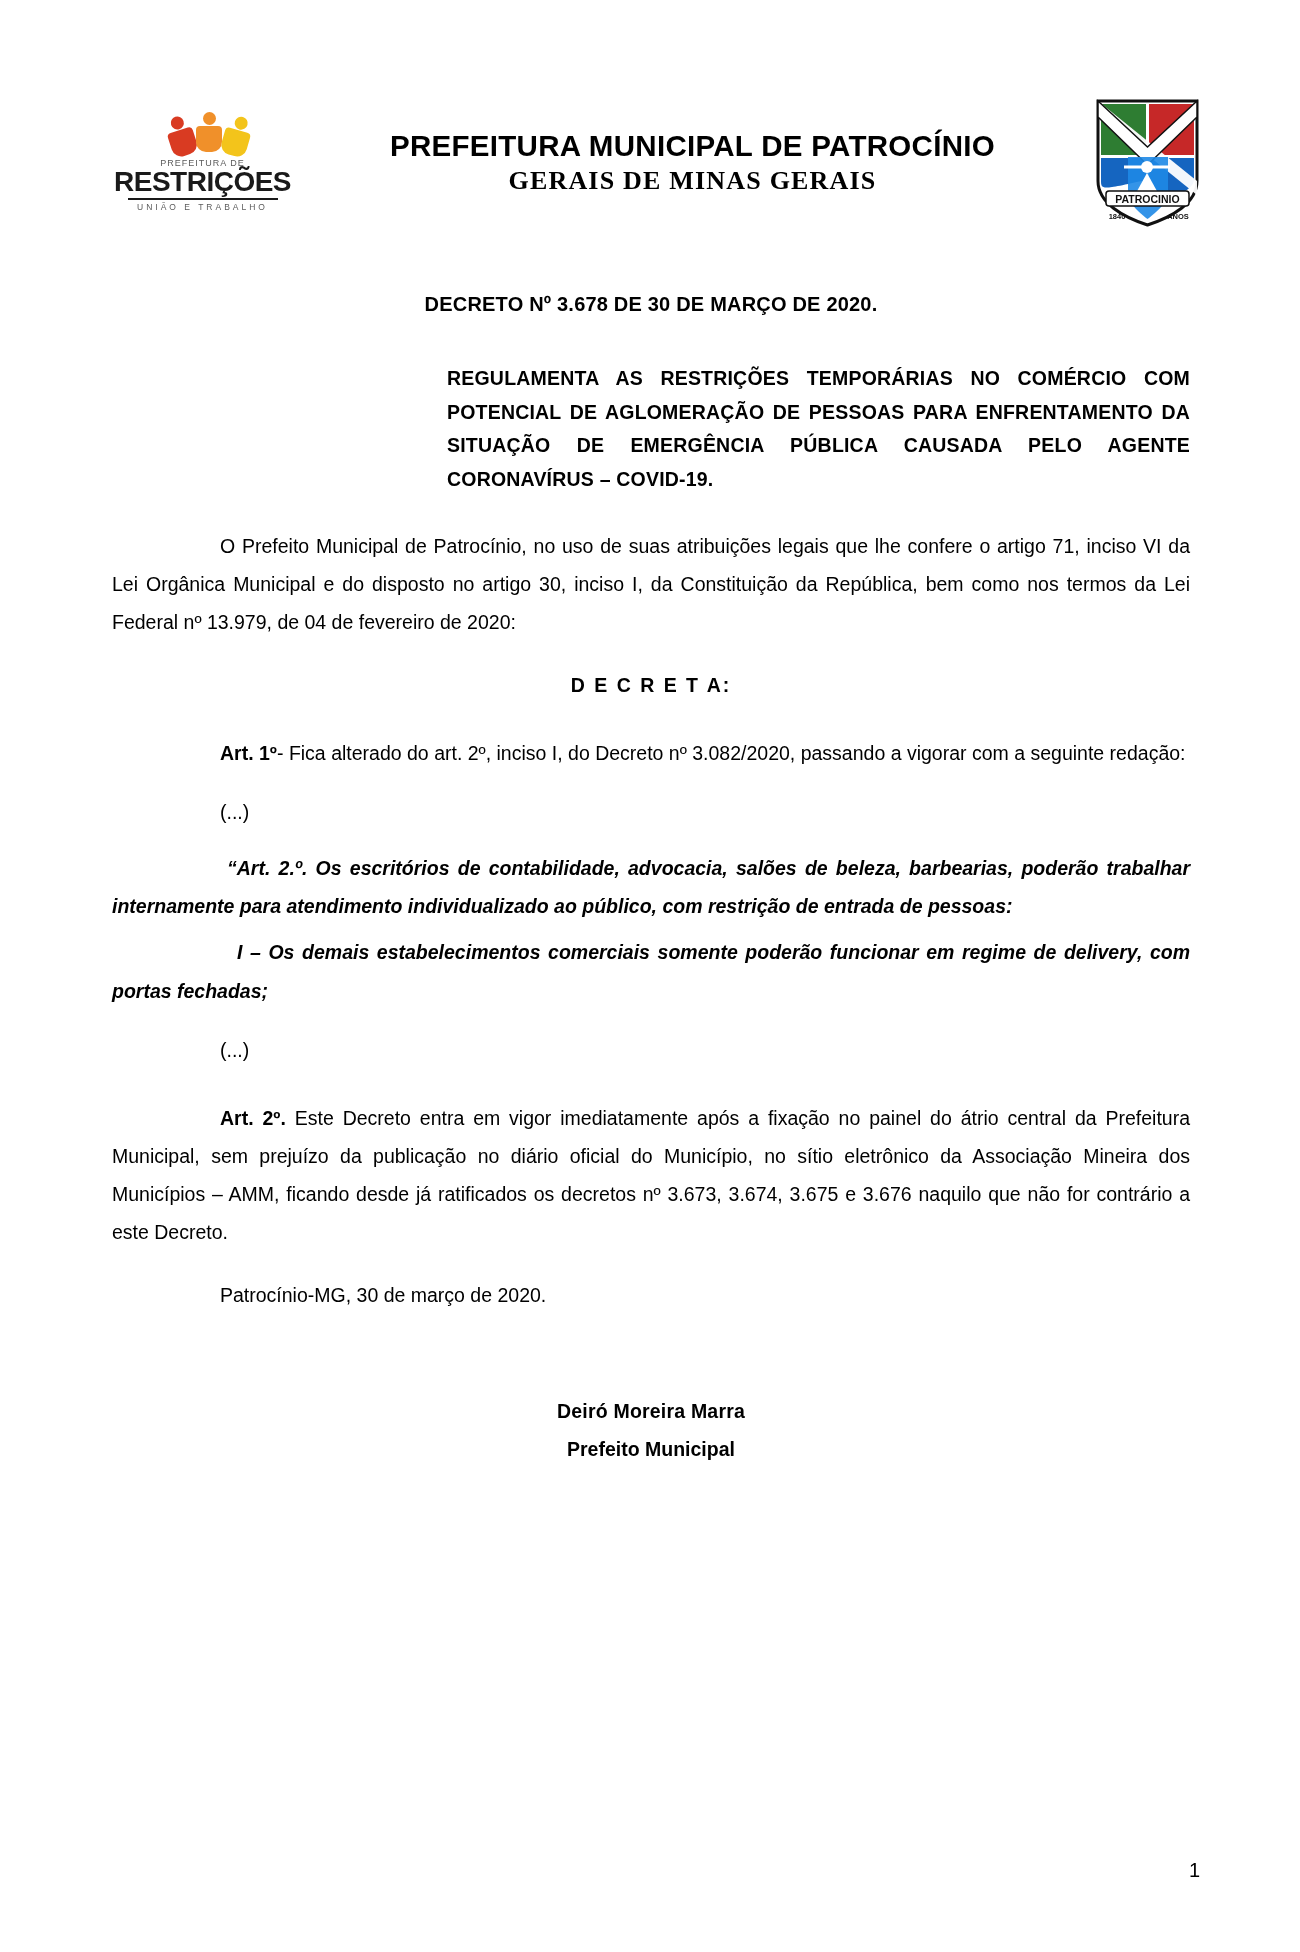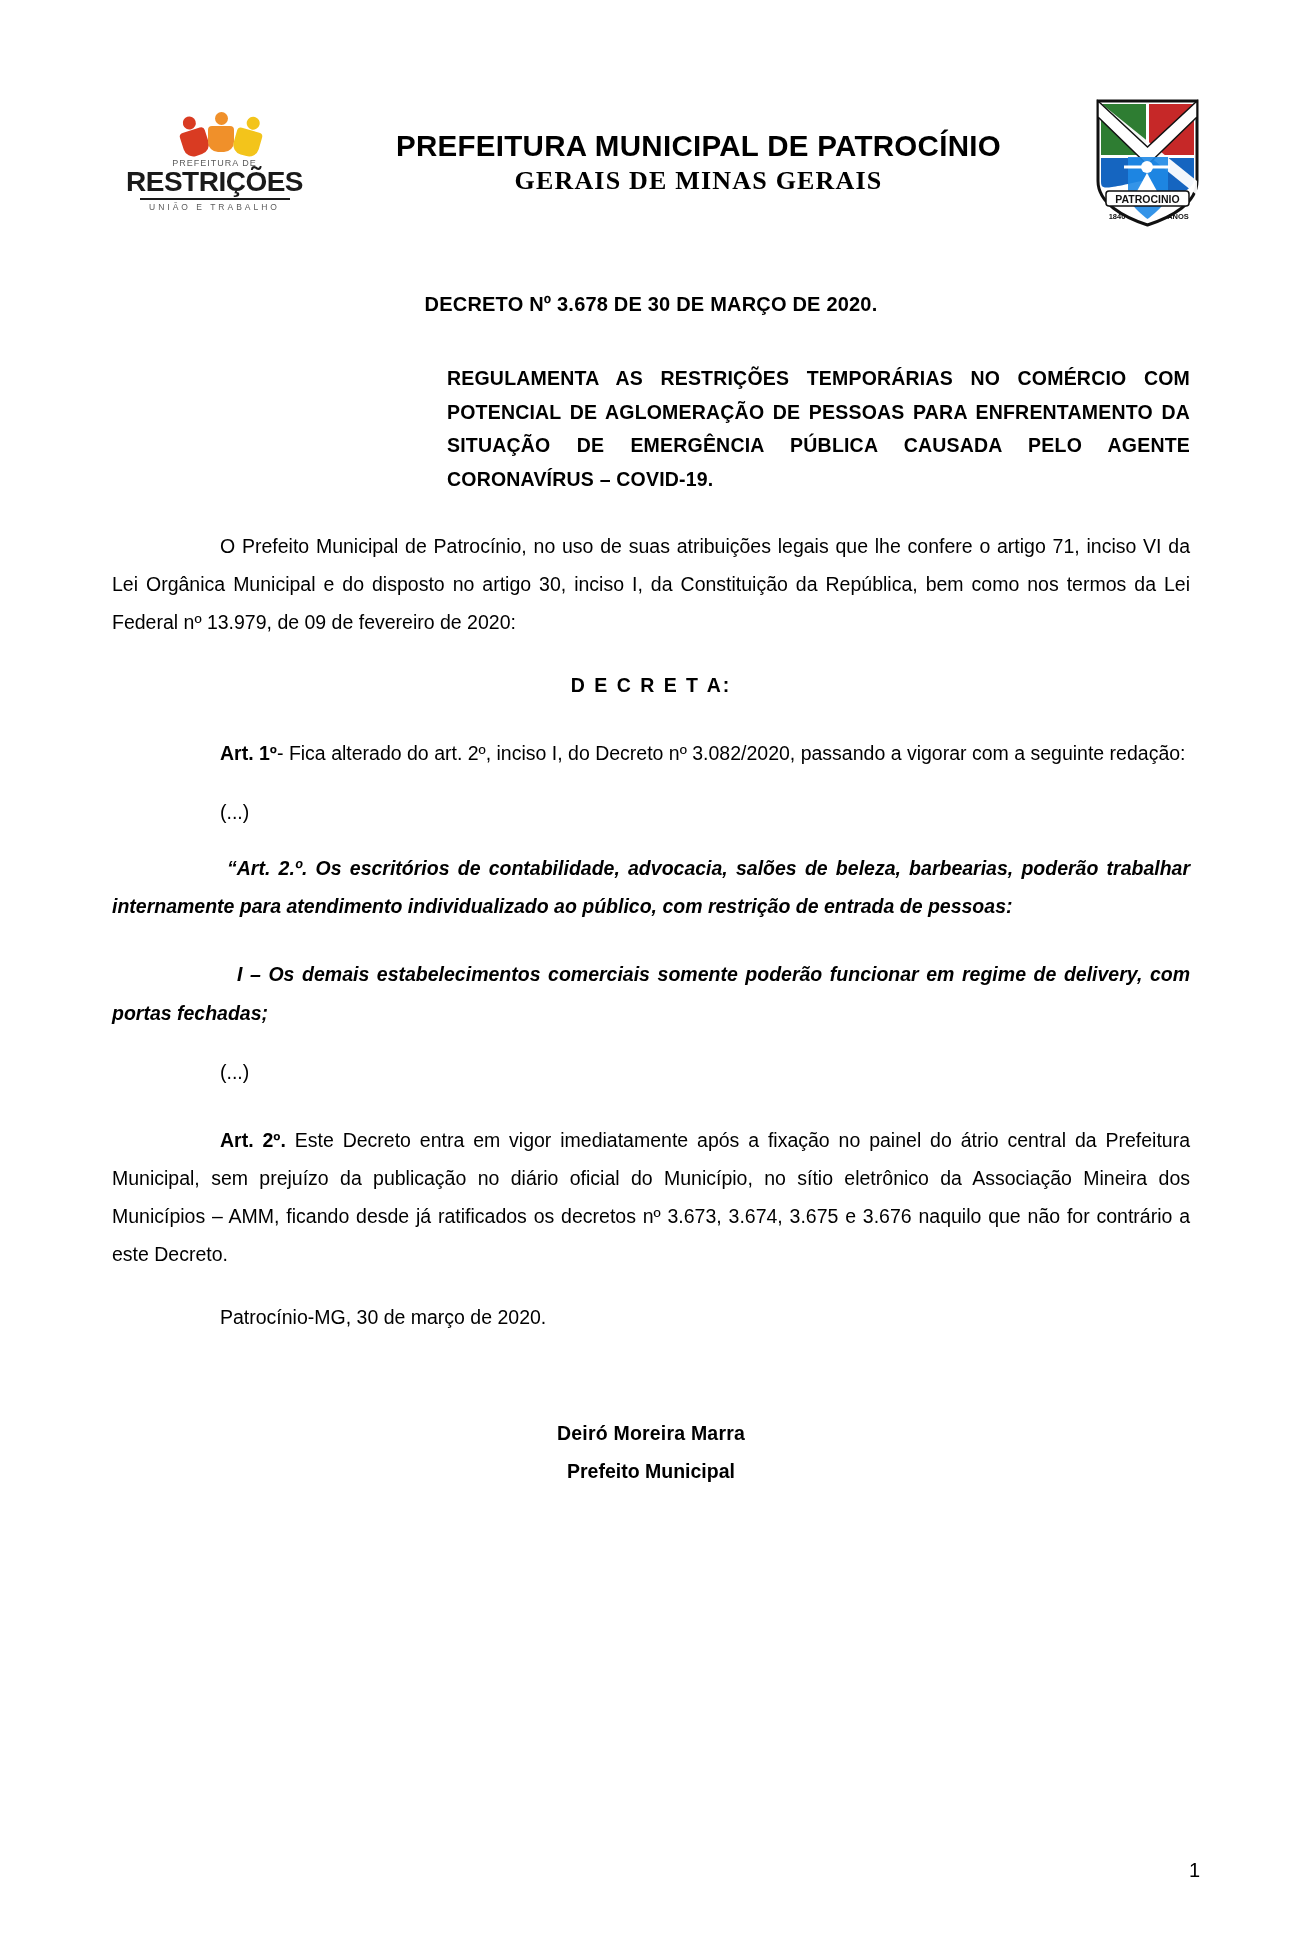--- a/index.html
+++ b/index.html
@@ -23,21 +23,20 @@
     padding: 0;
   }
 
   
   .header {
     display: flex;
     align-items: center;
     justify-content: flex-end;
     padding: 95px 95px 0 110px;
     box-sizing: border-box;
-    margin-left: 12px;
   }
   .logo-left {
     width: 185px;
     flex: 0 0 185px;
     display: flex;
     flex-direction: column;
     align-items: center;
     justify-content: center;
     position: relative;
   }
@@ -168,21 +167,21 @@
     text-align: justify;
   }
   .italic-block {
     font-style: italic;
     font-weight: bold;
     text-align: justify;
     text-indent: 115px;
     margin-top: 18px;
     line-height: 1.95;
   }
-  .italic-block.i2 { text-indent: 125px; margin-top: 30px; }
+  .italic-block.i2 { text-indent: 125px; margin-top: 8px; }
   .patrocinio-line {
     margin-top: 26px;
     text-indent: 108px;
   }
   .signature {
     margin-top: 78px;
     text-align: center;
     font-weight: bold;
     font-size: 19.5px;
     line-height: 1.95;
@@ -257,21 +256,21 @@
     </div>
 
   </div>
 
   <div class="content">
 
     <div class="decreto-num">DECRETO Nº 3.678 DE 30 DE MARÇO DE 2020.</div>
 
     <div class="ementa">REGULAMENTA AS RESTRIÇÕES TEMPORÁRIAS NO COMÉRCIO COM POTENCIAL DE AGLOMERAÇÃO DE PESSOAS PARA ENFRENTAMENTO DA SITUAÇÃO DE EMERGÊNCIA PÚBLICA CAUSADA PELO AGENTE CORONAVÍRUS – COVID-19.</div>
 
-    <div class="para">O Prefeito Municipal de Patrocínio, no uso de suas atribuições legais que lhe confere o artigo 71, inciso VI da Lei Orgânica Municipal e do disposto no artigo 30, inciso I, da Constituição da República, bem como nos termos da Lei Federal nº 13.979, de 09 de fevereiro de 2020:</div>
+    <div class="para">O Prefeito Municipal de Patrocínio, no uso de suas atribuições legais que lhe confere o artigo 71, inciso VI da Lei Orgânica Municipal e do disposto no artigo 30, inciso I, da Constituição da República, bem como nos termos da Lei Federal nº 13.979, de 04 de fevereiro de 2020:</div>
 
     <div class="decreta">D E C R E T A:</div>
 
     <div class="para">
       <b>Art. 1º</b><span>- Fica alterado do art. 2º, inciso I, do Decreto nº 3.082/2020, passando a vigorar com a seguinte redação:</span>
     </div>
 
     <div class="quote-indent">(...)</div>
 
     <div class="italic-block">“Art. 2.º. Os escritórios de contabilidade, advocacia, salões de beleza, barbearias, poderão trabalhar internamente para atendimento individualizado ao público, com restrição de entrada de pessoas:</div>

